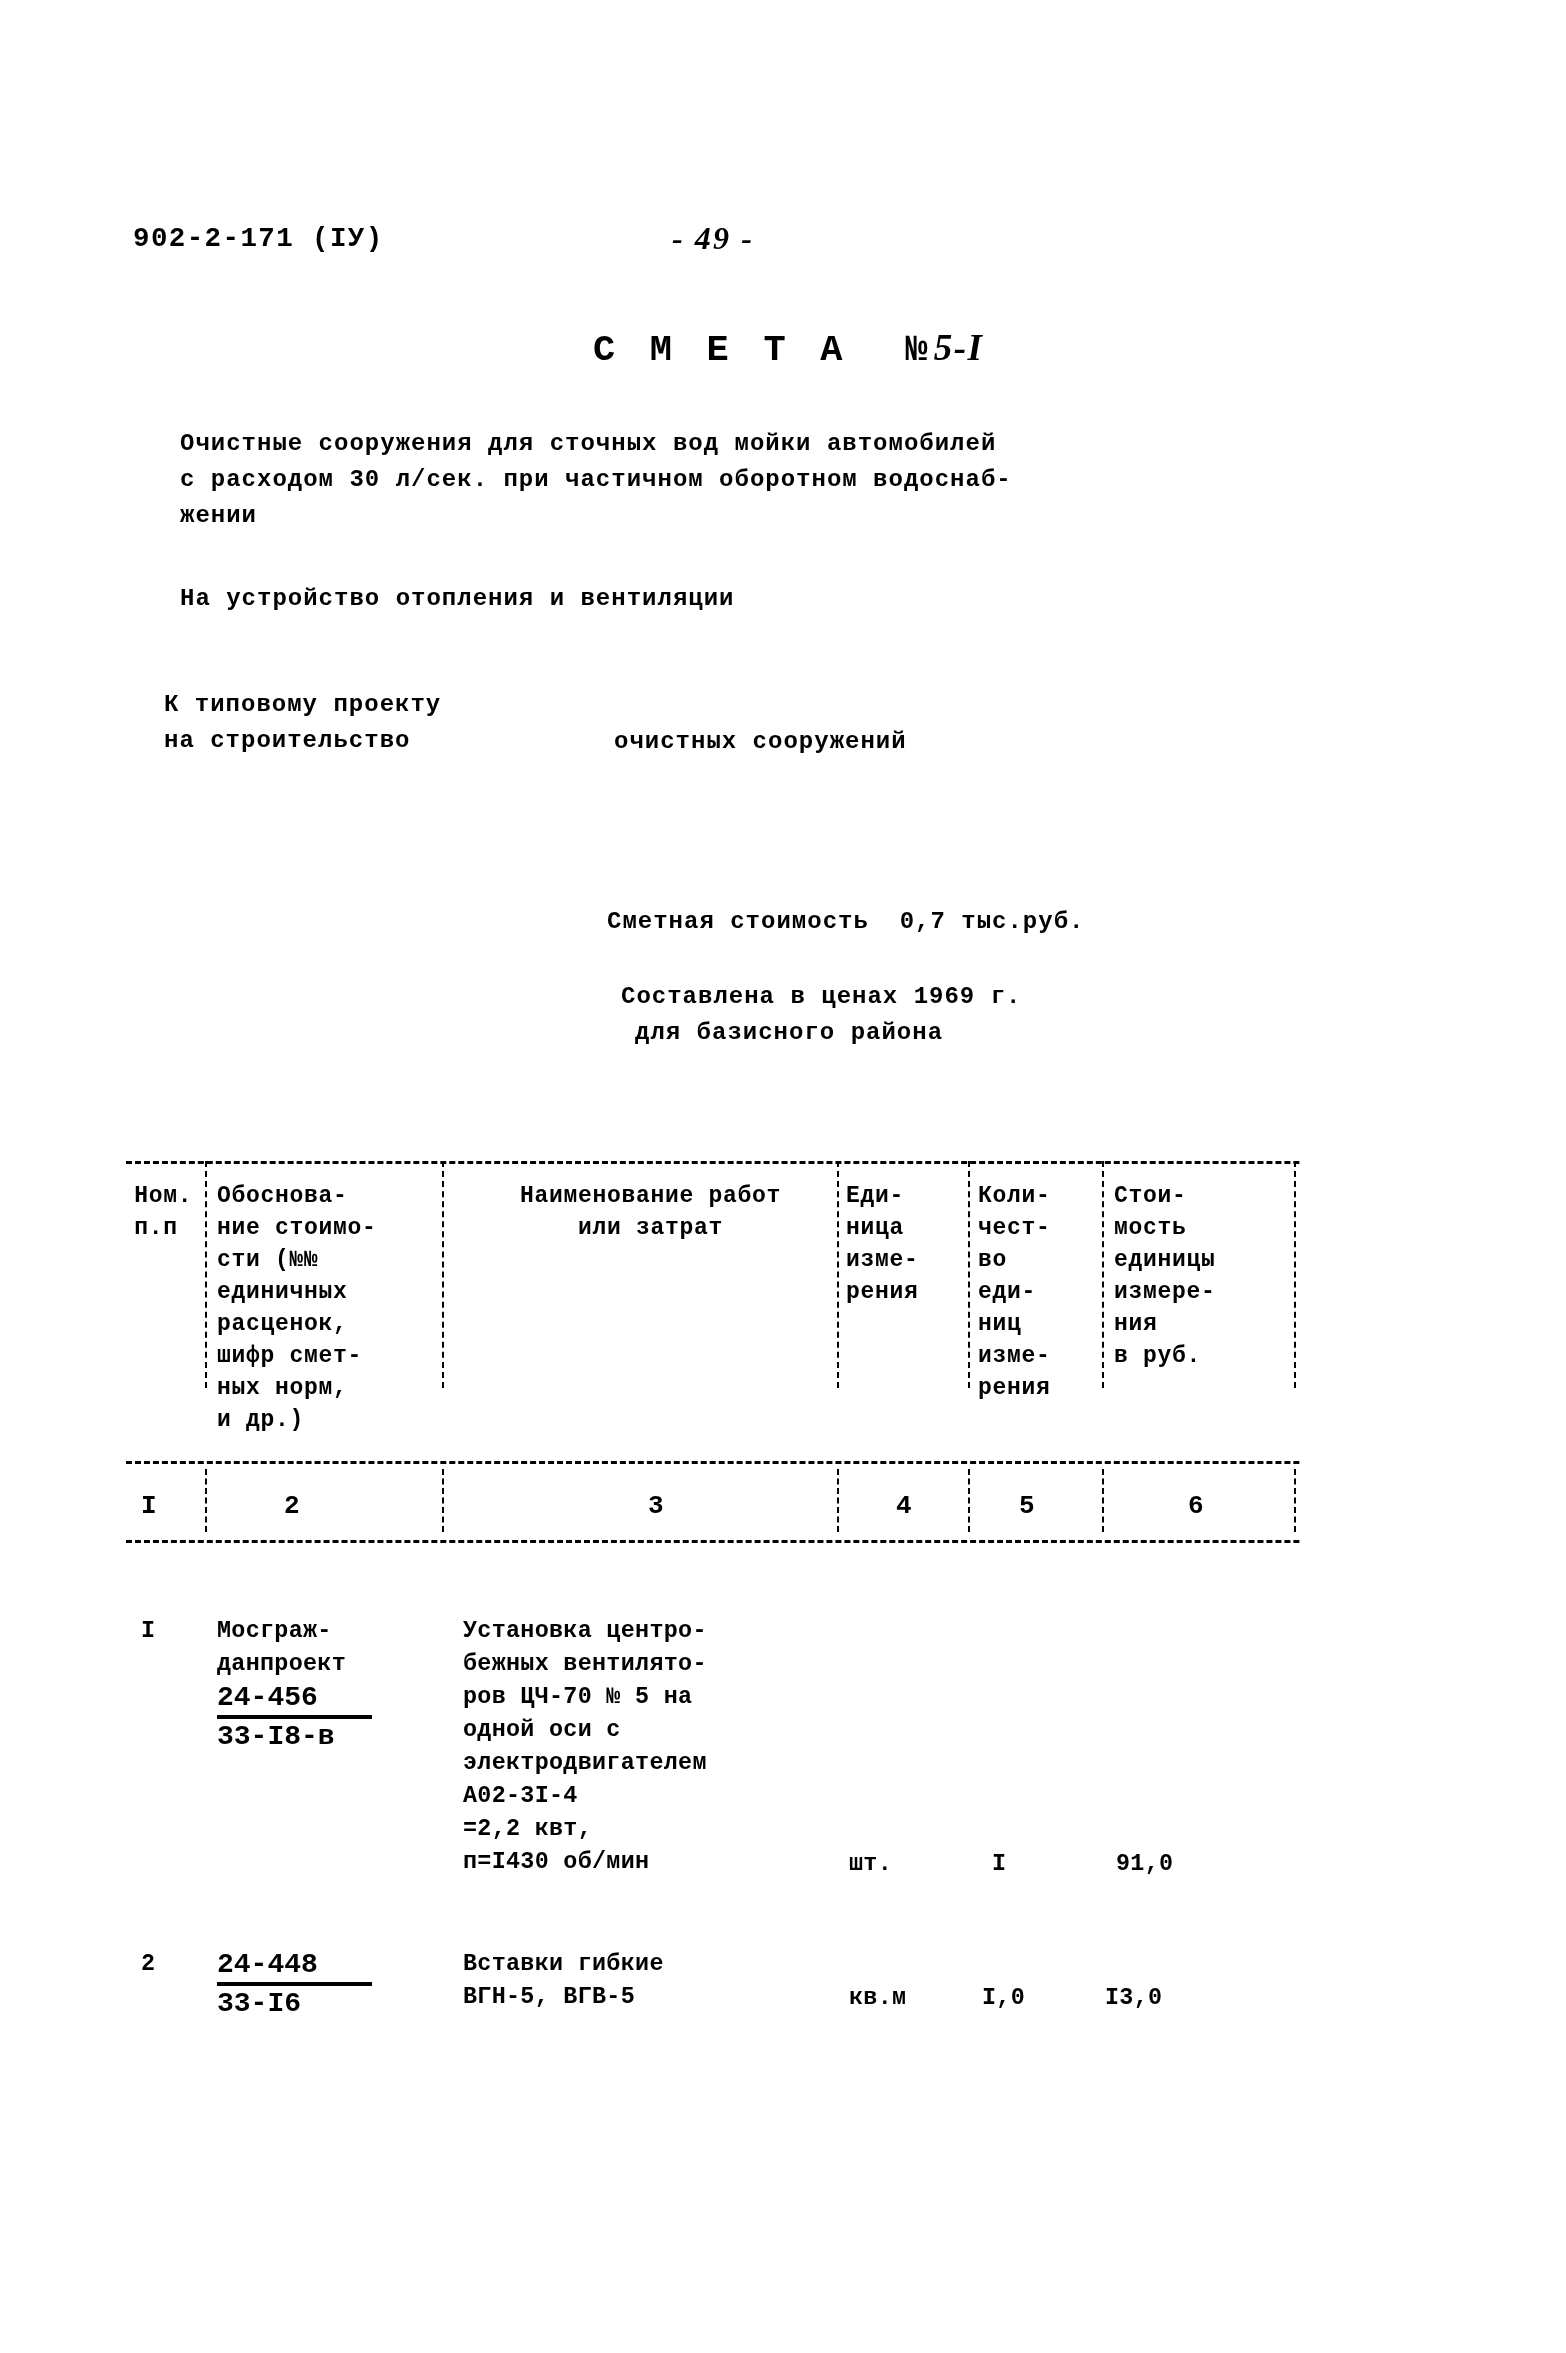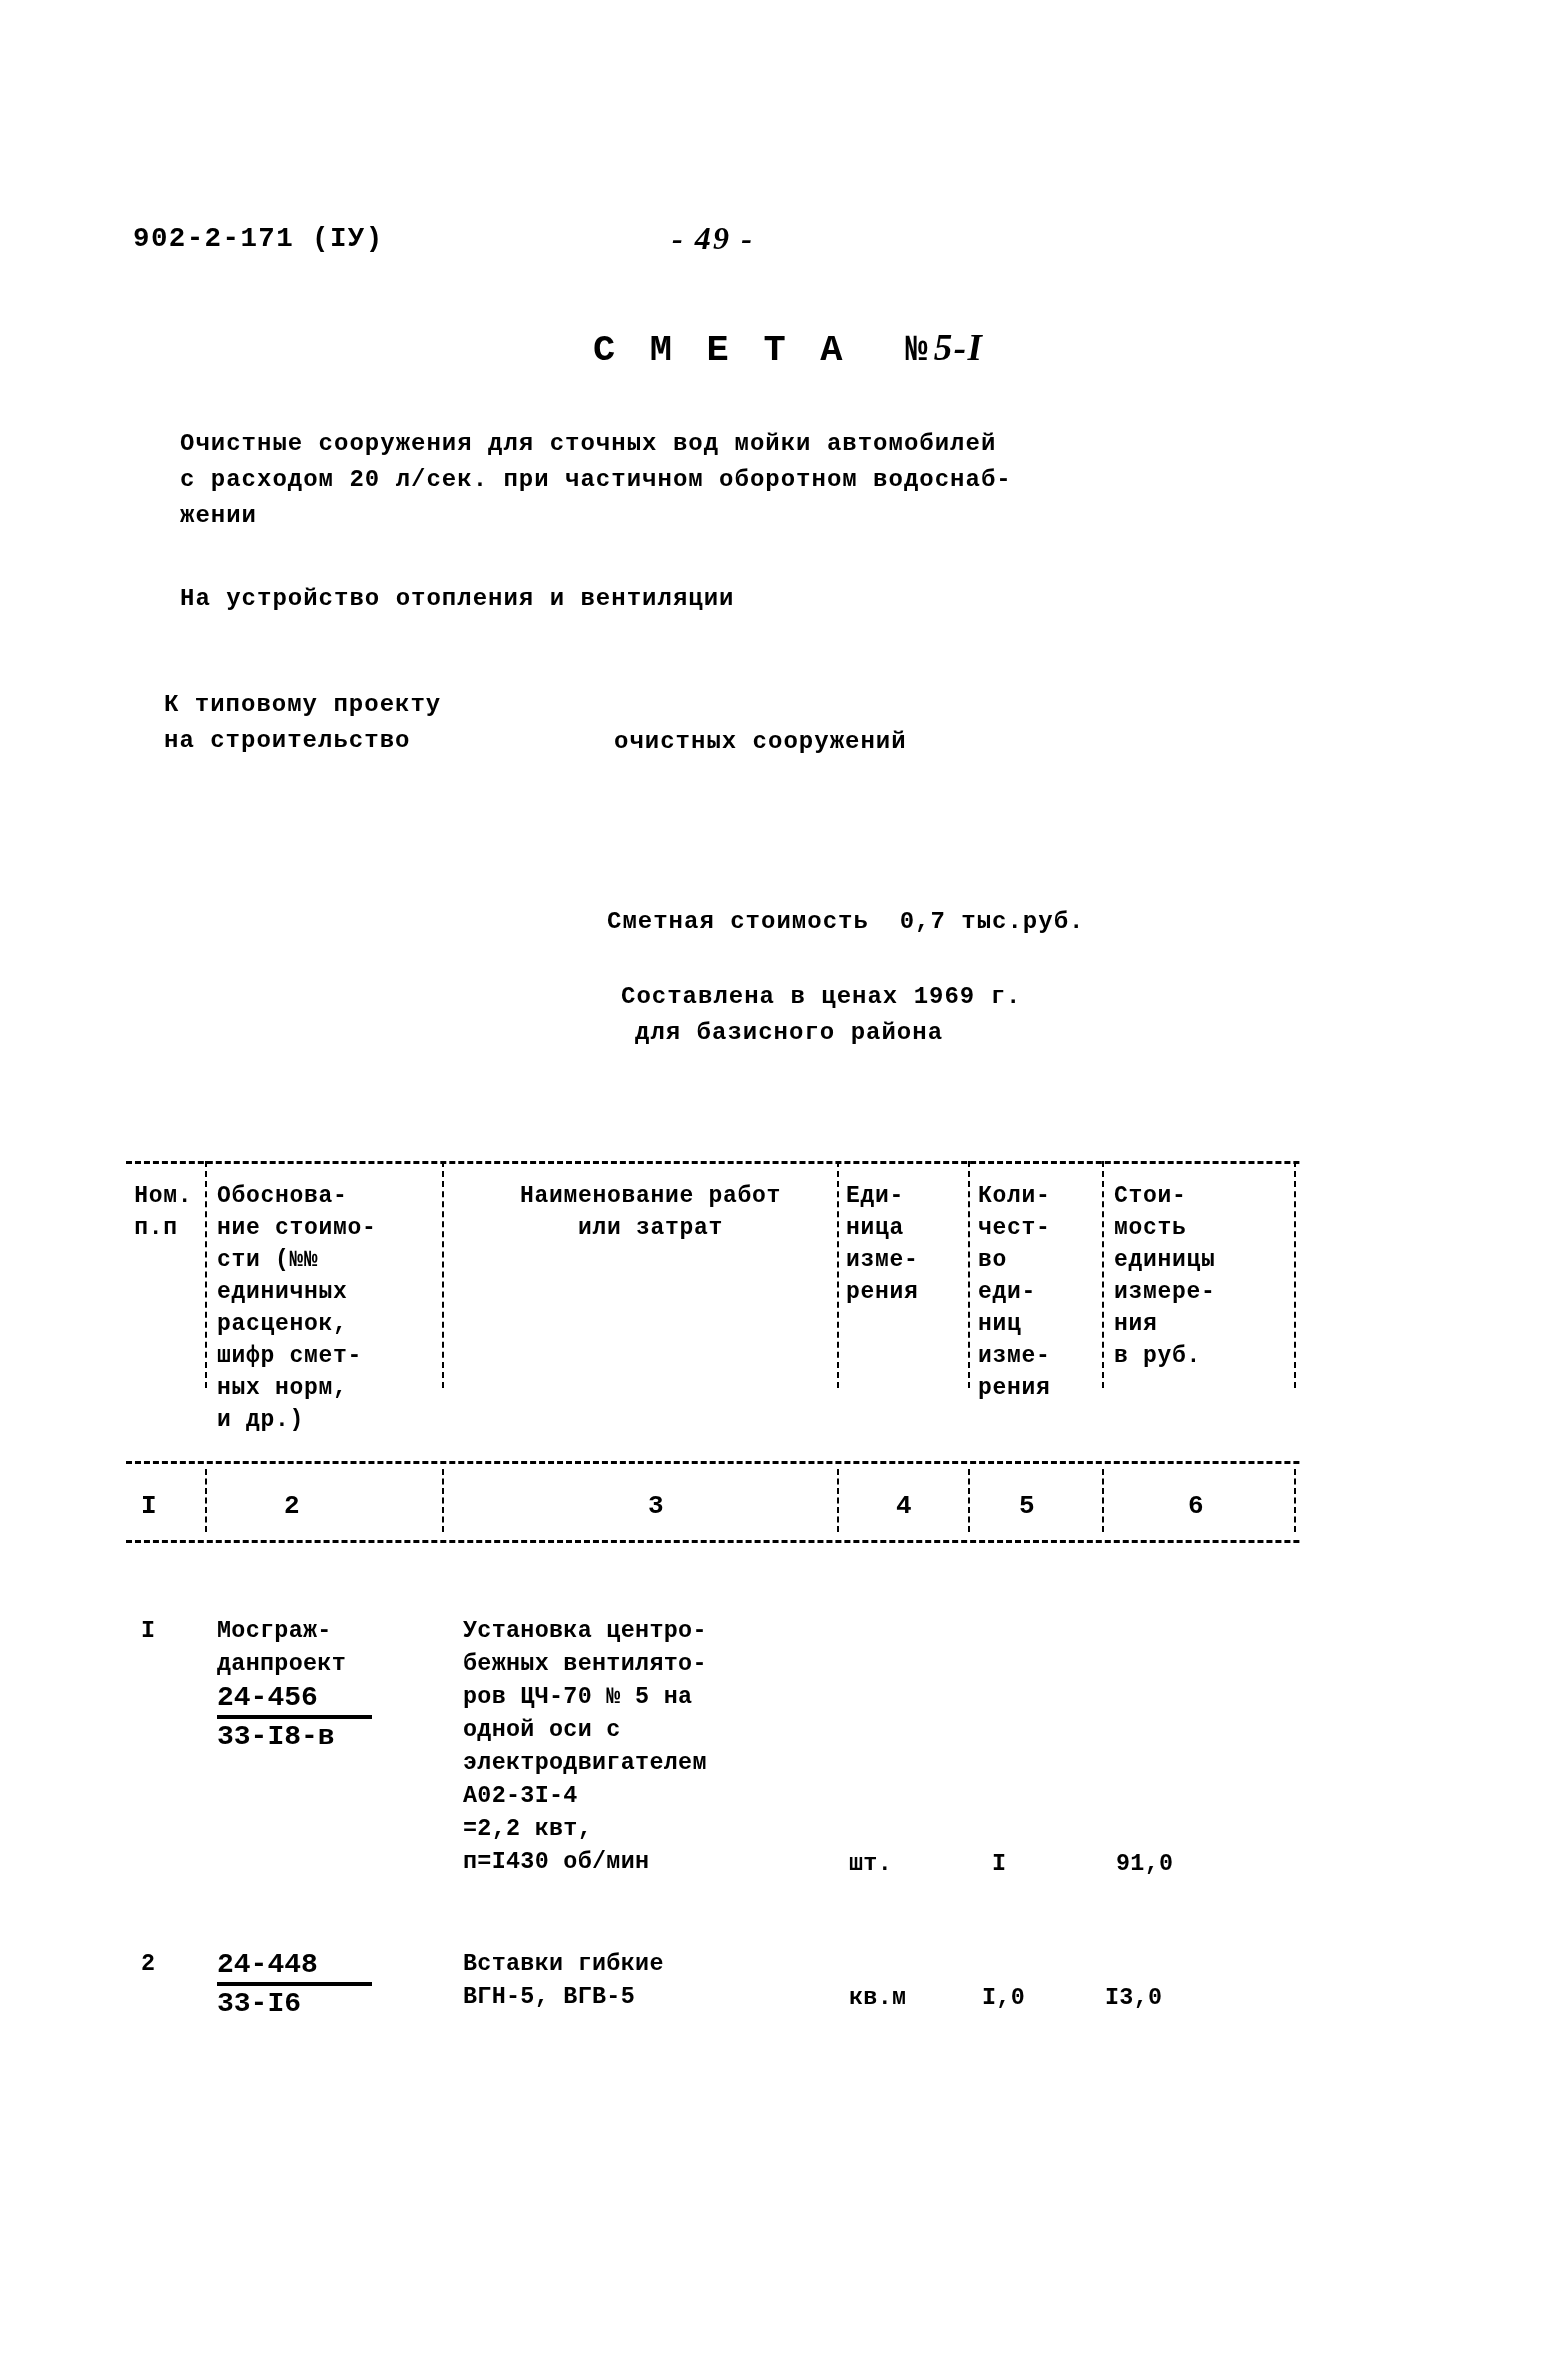--- a/index.html
+++ b/index.html
@@ -143,21 +143,21 @@
 
 <div class="page">
 
   <div class="abs" id="doc-code">902-2-171 (IУ)</div>
 
   <div class="abs" id="page-number">- 49 -</div>
 
   <div class="abs" id="smeta-title"><span>С М Е Т А  №</span><span id="smeta-number">5-I</span></div>
 
   <div class="abs body-line" id="obj-desc">Очистные сооружения для сточных вод мойки автомобилей
-с расходом 20 л/сек. при частичном оборотном водоснаб-
+с расходом 30 л/сек. при частичном оборотном водоснаб-
 жении</div>
 
   <div class="abs body-line" id="work-type">На устройство отопления и вентиляции</div>
 
   <div class="abs body-line" id="proj-label">К типовому проекту
 на строительство</div>
 
   <div class="abs body-line" id="proj-value">очистных сооружений</div>
 
 

